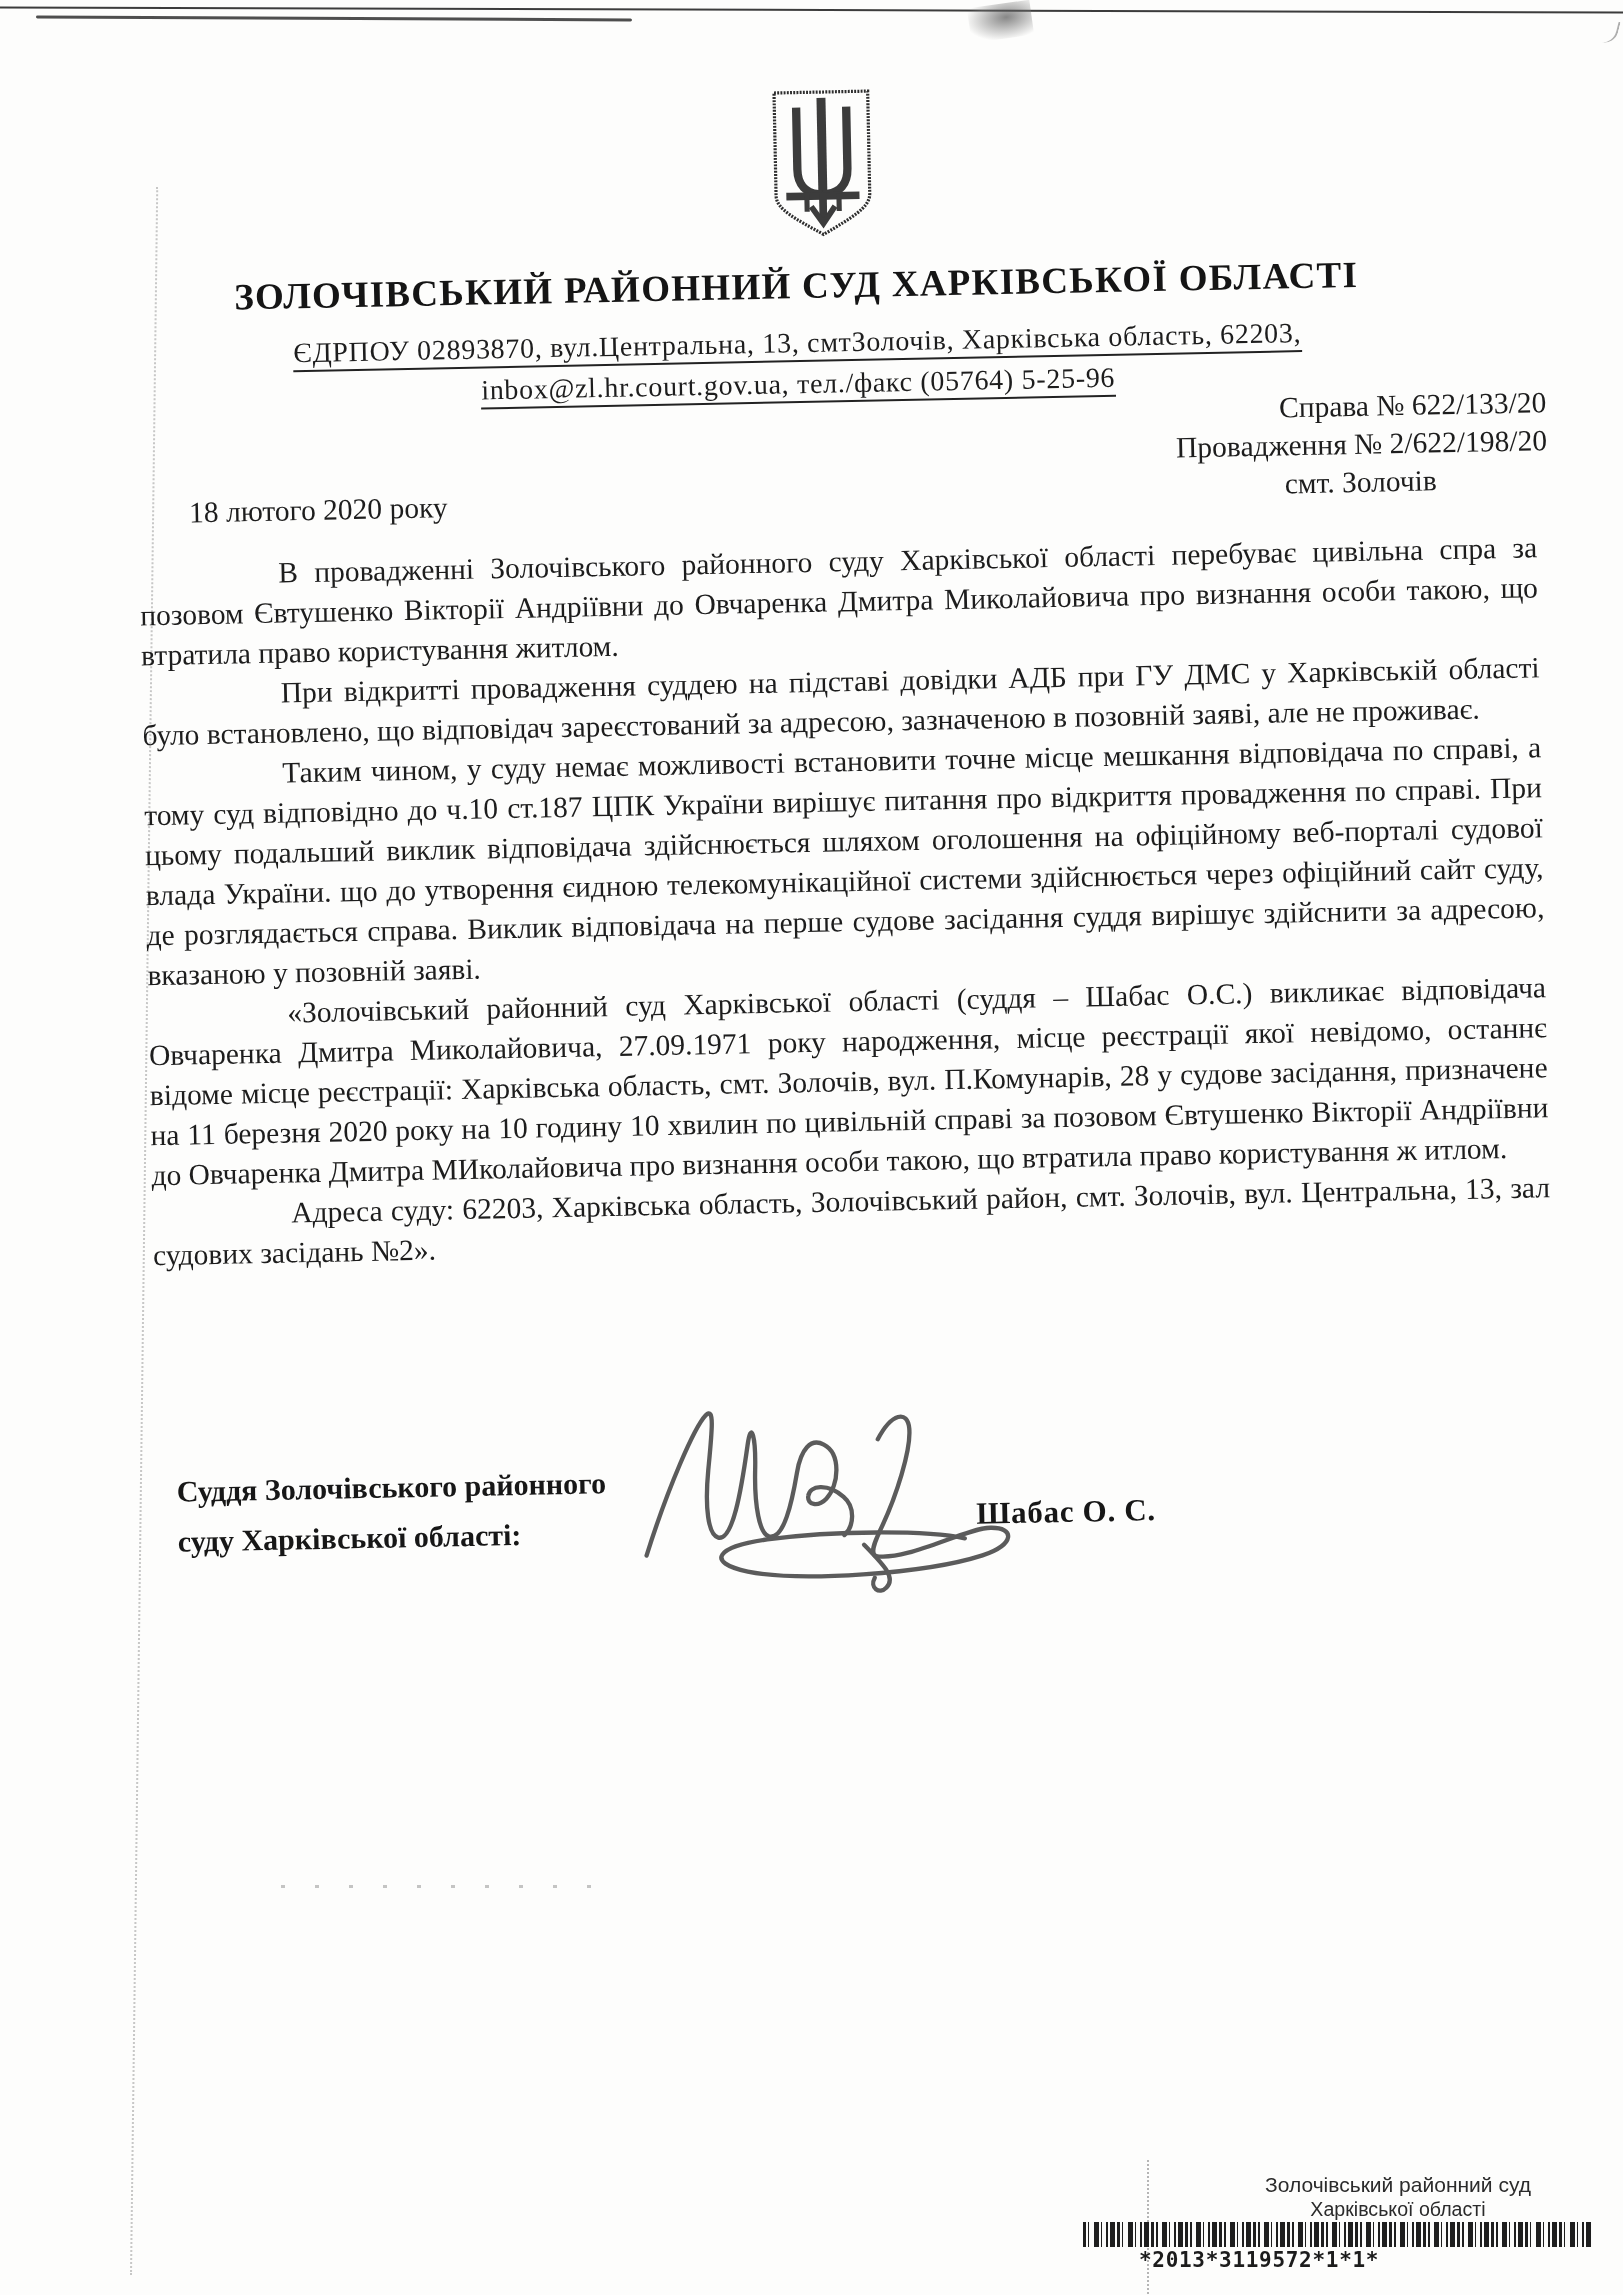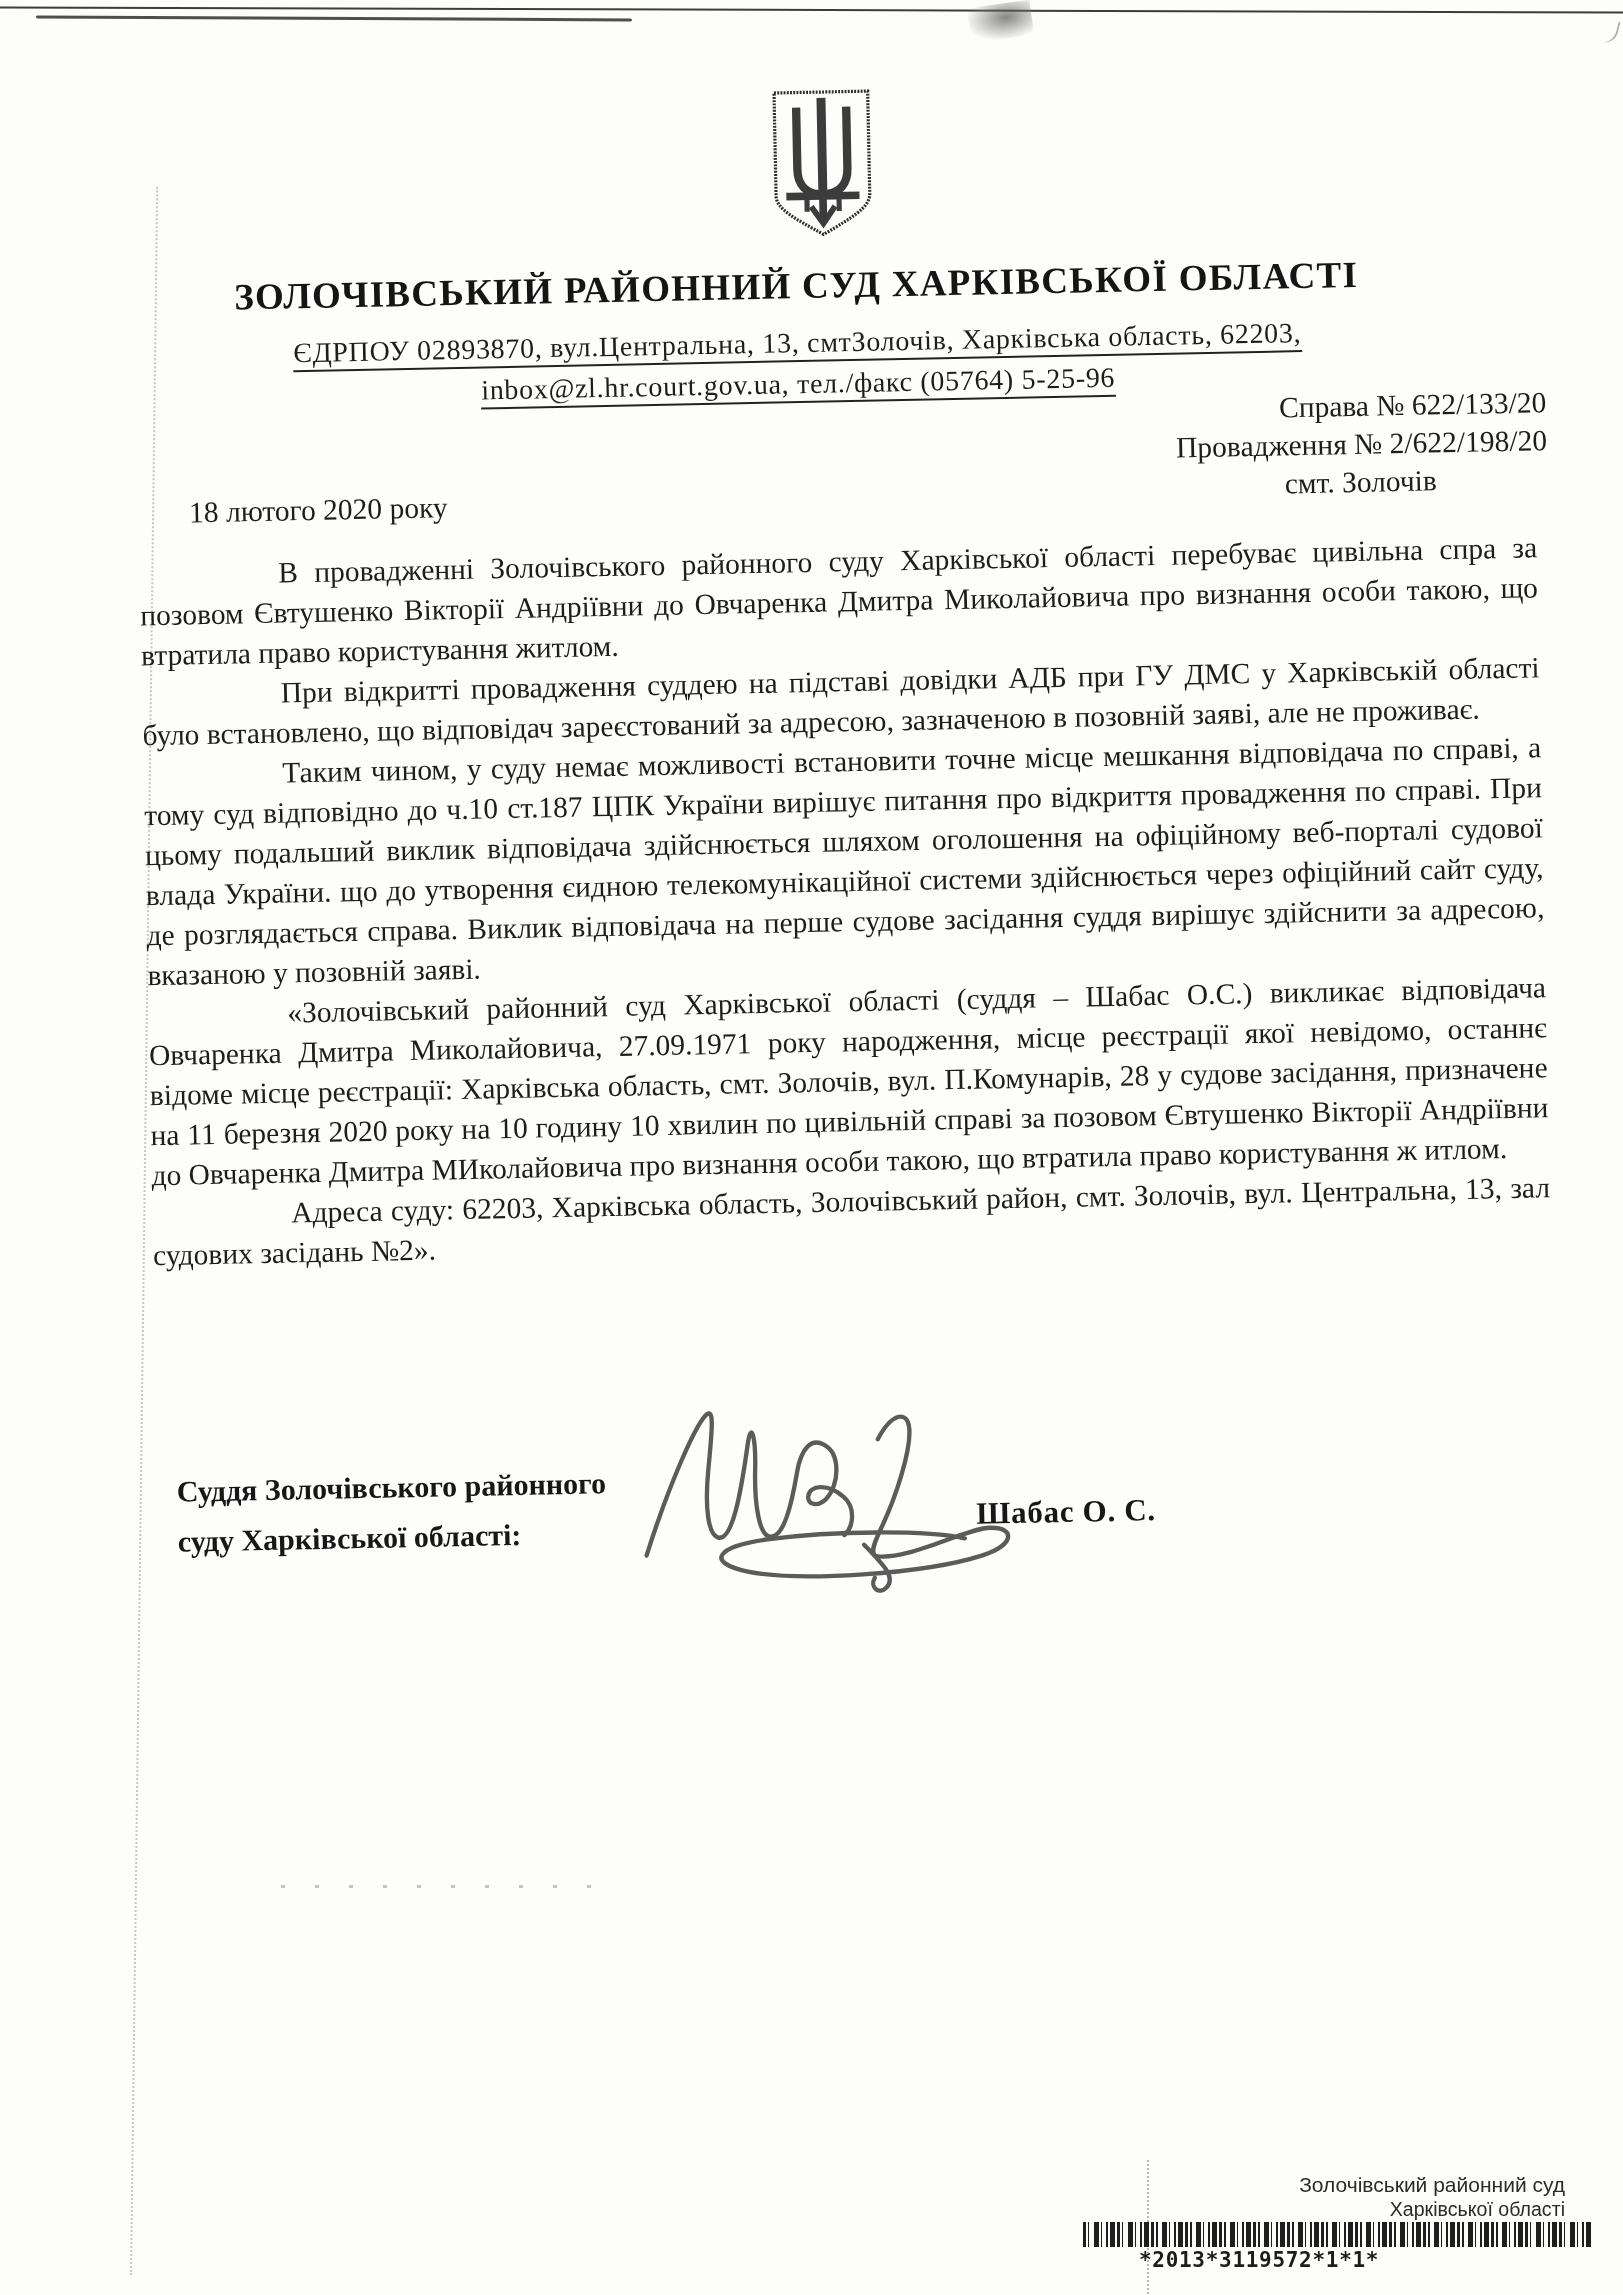--- a/index.html
+++ b/index.html
@@ -33,21 +33,21 @@
     left:149px; top:542px; width:1398px;
     font-size:29.5px; line-height:40px; text-align:justify;
   }
   .bodytext p { margin:0; text-indent:139px; }
 
   .sig-label { left:168px; top:1454px; font-size:30px; font-weight:bold; line-height:50px; color:#171717; }
   .sig-svg   { left:602px; top:1390px; width:432px; height:209px; }
   .judge     { left:967px; top:1499px; font-size:31px; font-weight:bold; letter-spacing:0.7px; color:#171717; }
 
   
-  .stamp-line { left:1159px; width:406px; text-align:right;
+  .stamp-line { left:1195px; width:406px; text-align:center;
     font-family:"Liberation Sans", sans-serif; color:#2b2b2b; }
   .stamp1 { top:2173px; font-size:21px; }
   .stamp2 { top:2198px; font-size:19.6px; }
   .barcode {
     left:1083px; top:2222px; width:509px; height:25px;
     background:repeating-linear-gradient(90deg,
       #1e1e1e 0 2.6px,  #fbfbfa 2.6px 5.2px,
       #1e1e1e 5.2px 6.5px, #fbfbfa 6.5px 11px,
       #1e1e1e 11px 15.7px, #fbfbfa 15.7px 17.7px,
       #1e1e1e 17.7px 19px, #fbfbfa 19px 23px,

